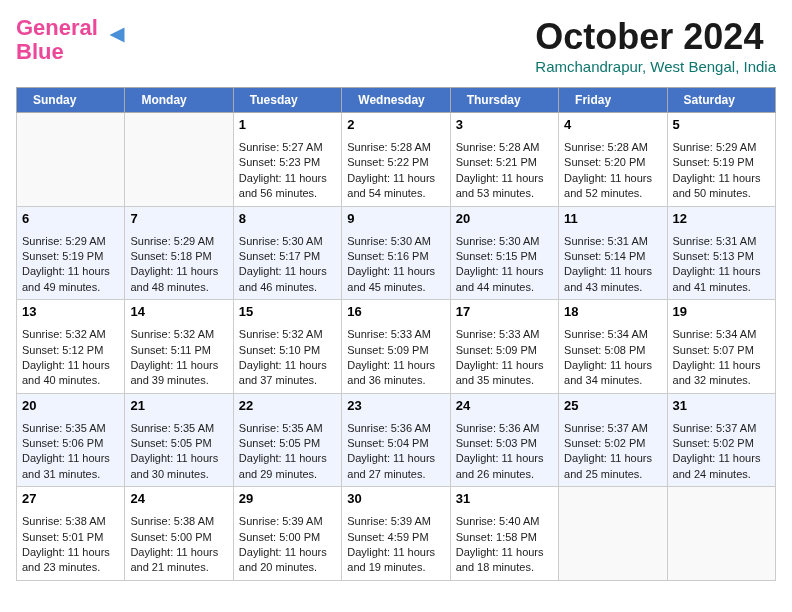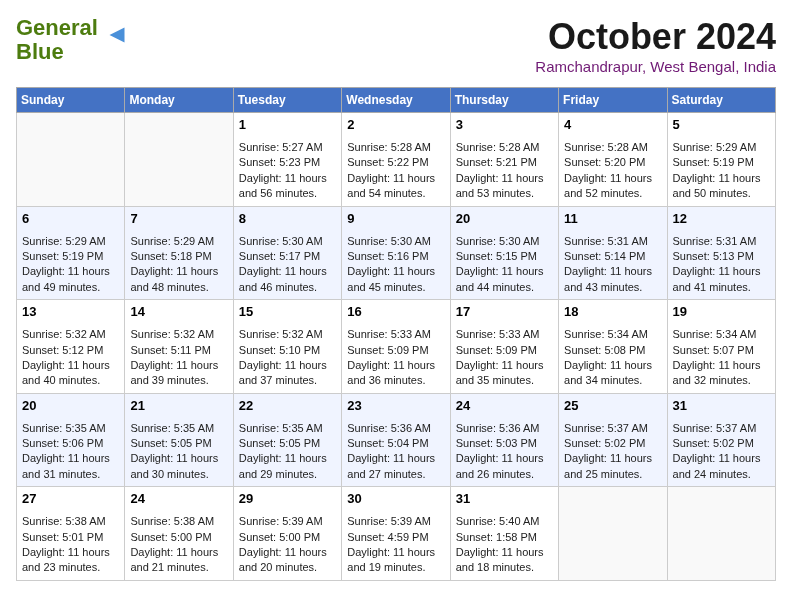--- a/index.html
+++ b/index.html
@@ -20,48 +20,47 @@
       display: flex;
       flex-direction: column;
       align-items: flex-start;
     }
     .logo-text {
       font-size: 22px;
       font-weight: bold;
       color: #1a3a5c;
       line-height: 1.1;
     }
-    .logo-text span { color: #4d7c0f; }
+    .logo-text span { color: #ec4899; }
     .logo-arrow {
       width: 30px;
       height: 18px;
       margin-left: 60px;
       margin-top: -8px;
     }
     .title-block {
-      text-align: right;
     }
     .month-title {
       font-size: 36px;
       font-weight: bold;
       color: #1a1a1a;
     }
     .location {
       font-size: 15px;
-      color: #701a75;
+      color: #0f766e;
     }
     .calendar {
       width: 100%;
       border-collapse: collapse;
       font-size: 11px;
     }
     .calendar th {
       background: #4472c4;
       color: #fff;
-      padding: 5px 4px;
+      padding: 5px 16px;
       text-align: left;
       font-size: 12px;
       font-weight: bold;
       border: 1px solid #aaa;
     }
     .calendar td {
       border: 1px solid #ccc;
       vertical-align: top;
       padding: 4px 5px;
       width: 108px;

